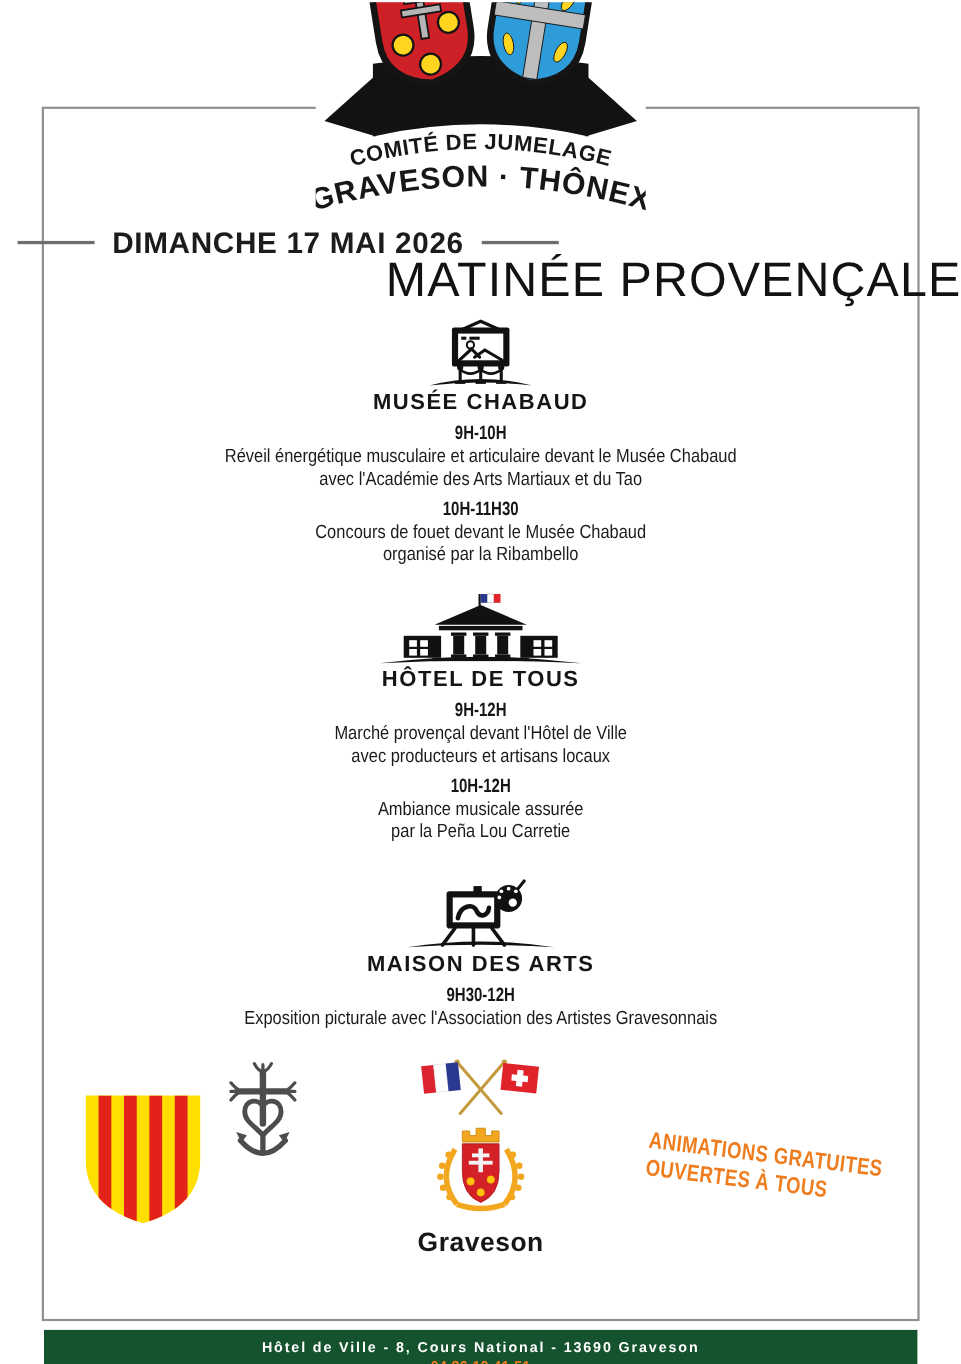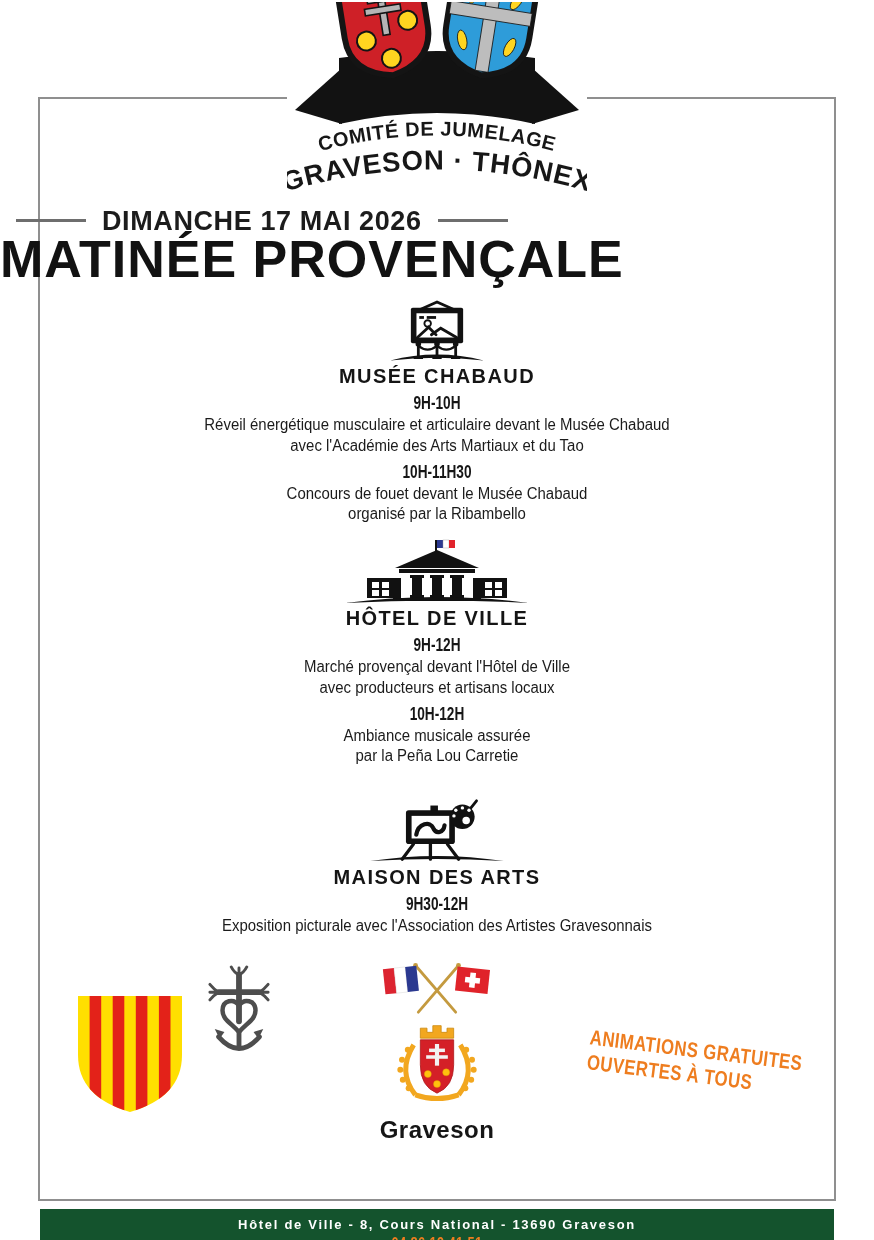--- a/index.html
+++ b/index.html
@@ -5,25 +5,25 @@
   html,body{margin:0;padding:0;background:#ffffff;}
   .page{position:relative;width:874px;height:1240px;background:#fff;overflow:hidden;
         font-family:"Liberation Sans",sans-serif;color:#1b1b1b;}
   .frame{position:absolute;left:38px;top:97px;width:798px;height:1104px;
          border:2px solid #8f8f8f;box-sizing:border-box;z-index:1;}
   .logo-wrap{position:absolute;left:287px;top:2px;width:300px;height:202px;background:#fff;z-index:3;}
   
   .date-row{position:absolute;left:0;right:0;top:206px;text-align:left;z-index:2;
             font-size:27px;font-weight:bold;letter-spacing:.6px;color:#1c1c1c;white-space:nowrap;}
   .date-dash{display:inline-block;width:70px;height:3px;background:#6e6e6e;vertical-align:middle;margin:0 16px 5px;}
-  .main-title{position:absolute;left:0;right:0;top:233px;margin:0;text-align:left;z-index:2;
-              font-size:52px;font-weight:bold;letter-spacing:1px;color:#121212;line-height:1;}
+  .main-title{position:absolute;left:0;right:0;top:233px;margin:0;text-align:right;z-index:2;
+              font-size:44px;font-weight:normal;letter-spacing:1px;color:#121212;line-height:1;}
   
   .section{position:absolute;left:0;right:0;text-align:center;z-index:2;}
-  .sec1{top:300px;} .sec2{top:538px;} .sec3{top:797px;}
+  .sec1{top:290px;} .sec2{top:538px;} .sec3{top:797px;}
   .section svg{display:block;margin:0 auto;}
   .sec-title{margin:3px 0 0;font-size:20px;font-weight:bold;letter-spacing:1.4px;color:#151515;line-height:22px;}
   .time{font-size:17.5px;font-weight:bold;margin:6px 0 1px;transform:scaleX(.78);color:#161616;line-height:20px;}
   .line{font-size:17.3px;line-height:20.8px;margin:0;transform:scaleX(.865);color:#1b1b1b;}
   
   .abs{position:absolute;z-index:2;}
   .city-text1{position:absolute;left:0;right:0;top:1105px;text-align:center;z-index:2;
               font-size:16px;letter-spacing:2px;color:#222;}
   .city-text2{position:absolute;left:0;right:0;top:1118px;text-align:center;z-index:2;
               font-size:24px;font-weight:bold;letter-spacing:.5px;color:#161616;line-height:1;}
@@ -158,21 +158,21 @@
           <rect x="45" y="44" width="7" height="6"></rect>
           <rect x="35" y="52" width="7" height="6"></rect>
           <rect x="45" y="52" width="7" height="6"></rect>
         <rect x="148" y="44" width="7" height="6"></rect>
           <rect x="158" y="44" width="7" height="6"></rect>
           <rect x="148" y="52" width="7" height="6"></rect>
           <rect x="158" y="52" width="7" height="6"></rect>
       </g>
       <path d="M8,65 Q100,53 192,65 Q100,60 8,65 Z" fill="#111"></path>
     </svg>
-    <h2 class="sec-title">HÔTEL DE VILLE</h2>
+    <h2 class="sec-title">HÔTEL DE TOUS</h2>
     <div class="time">9H-12H</div>
     <p class="line">Marché provençal devant l'Hôtel de Ville</p>
     <p class="line">avec producteurs et artisans locaux</p>
     <div class="time">10H-12H</div>
     <p class="line">Ambiance musicale assurée</p>
     <p class="line">par la Peña Lou Carretie</p>
   </div>
 
   <div class="section sec3">
     <svg width="160" height="66" viewBox="0 0 170 70">

